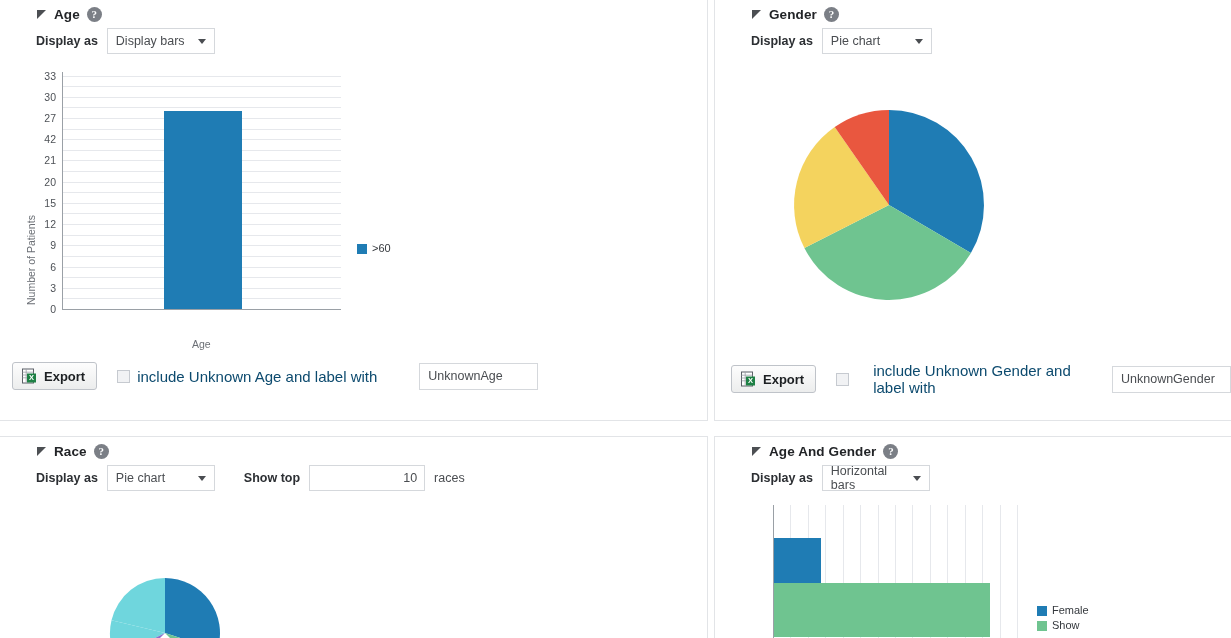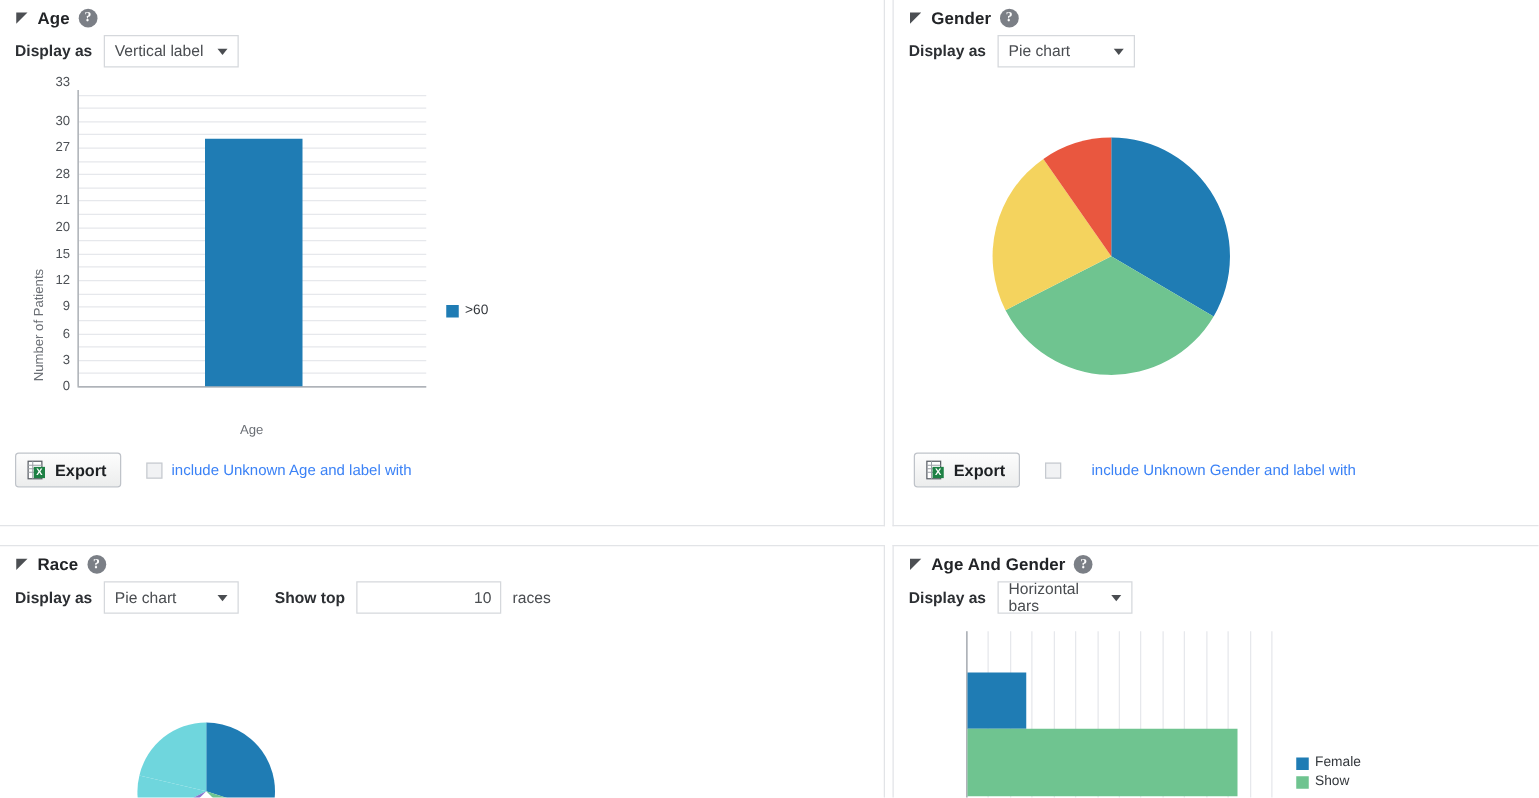--- a/index.html
+++ b/index.html
@@ -191,65 +191,65 @@
   }
   .xls-icon { flex: none; }
   .chk {
     width: 13px; height: 13px;
     border: 1px solid #c6cad0;
     background: #f1f2f4;
     cursor: pointer;
     flex: none;
   }
   .chk-label {
-    font-size: 12px;
-    color: #3b82f6;
+    font-size: 15px;
+    color: #0c4a6e;
   }
   .text-input {
     border: 1px solid #d5d8dc;
     background: #ffffff;
     height: 27px;
     width: 119px;
     font-size: 12.5px;
     color: #4a4d51;
     padding: 0 8px;
     font-family: "Liberation Sans", sans-serif;
   }
 
   .pie-wrap { position: absolute; }
-  .clip-panel { overflow: hidden; }
+  .clip-panel { overflow: hidden; padding-left: 24px; }
 </style>
 </head>
 <body>
 
 <div class="grid">
 
   <div class="panel panel-age clip-panel">
     <div class="panel-header">
       <span class="collapse-arrow"></span>
       <span class="panel-title">Age</span>
       <span class="help-icon">?</span>
     </div>
     <div class="controls">
       <span class="ctrl-label">Display as</span>
       <div class="select-box sel-w1">
-        <span>Vertical label</span>
+        <span>Display bars</span>
         <span class="caret"></span>
       </div>
     </div>
 
     <div class="chart-area" style="position:absolute; left:0; top:60px; width:708px; height:290px;">
 
       <span class="axis-title-y" style="left:25px; top:245px;">Number of Patients</span>
 
       <div id="age-yticks">
-          <div class="ytick" style="top: 1px; left: 30px;">33</div>
+          <div class="ytick" style="top: 11px; left: 30px;">33</div>
           <div class="ytick" style="top: 31.7273px; left: 30px;">30</div>
           <div class="ytick" style="top: 52.9545px; left: 30px;">27</div>
-          <div class="ytick" style="top: 74.1818px; left: 30px;">28</div>
+          <div class="ytick" style="top: 74.1818px; left: 30px;">42</div>
           <div class="ytick" style="top: 95.4091px; left: 30px;">21</div>
           <div class="ytick" style="top: 116.636px; left: 30px;">20</div>
           <div class="ytick" style="top: 137.864px; left: 30px;">15</div>
           <div class="ytick" style="top: 159.091px; left: 30px;">12</div>
           <div class="ytick" style="top: 180.318px; left: 30px;">9</div>
           <div class="ytick" style="top: 201.545px; left: 30px;">6</div>
           <div class="ytick" style="top: 222.773px; left: 30px;">3</div>
           <div class="ytick" style="top: 244px; left: 30px;">0</div>
         </div>
 
@@ -302,20 +302,21 @@
           <line x1="1.5" y1="7" x2="12.5" y2="7" stroke="#9aa0a6" stroke-width="0.8"></line>
           <line x1="1.5" y1="9.8" x2="12.5" y2="9.8" stroke="#9aa0a6" stroke-width="0.8"></line>
           <line x1="5.2" y1="1" x2="5.2" y2="15" stroke="#9aa0a6" stroke-width="0.8"></line>
           <rect x="6" y="5.5" width="9" height="9" fill="#1e8145"></rect>
           <text x="10.5" y="12.3" font-size="7.5" fill="#ffffff" text-anchor="middle" font-family="Liberation Sans, sans-serif" font-weight="bold">X</text>
         </svg>
         <span class="export-label">Export</span>
       </div>
       <span class="chk" style="margin-left:20px;"></span>
       <span class="chk-label" style="margin-left:7px;">include Unknown Age and label with</span>
+      <input class="text-input" style="margin-left: 42px;" value="UnknownAge">
     </div>
   </div>
 
   <div class="panel panel-gender clip-panel">
     <div class="panel-header">
       <span class="collapse-arrow"></span>
       <span class="panel-title">Gender</span>
       <span class="help-icon">?</span>
     </div>
     <div class="controls">
@@ -346,20 +347,21 @@
           <line x1="1.5" y1="7" x2="12.5" y2="7" stroke="#9aa0a6" stroke-width="0.8"></line>
           <line x1="1.5" y1="9.8" x2="12.5" y2="9.8" stroke="#9aa0a6" stroke-width="0.8"></line>
           <line x1="5.2" y1="1" x2="5.2" y2="15" stroke="#9aa0a6" stroke-width="0.8"></line>
           <rect x="6" y="5.5" width="9" height="9" fill="#1e8145"></rect>
           <text x="10.5" y="12.3" font-size="7.5" fill="#ffffff" text-anchor="middle" font-family="Liberation Sans, sans-serif" font-weight="bold">X</text>
         </svg>
         <span class="export-label">Export</span>
       </div>
       <span class="chk" style="margin-left:20px;"></span>
       <span class="chk-label" style="margin-left:24px;">include Unknown Gender and label with</span>
+      <input class="text-input" style="margin-left: 32px;" value="UnknownGender">
     </div>
   </div>
 
   <div class="panel panel-race clip-panel">
     <div class="panel-header">
       <span class="collapse-arrow"></span>
       <span class="panel-title">Race</span>
       <span class="help-icon">?</span>
     </div>
     <div class="controls">

